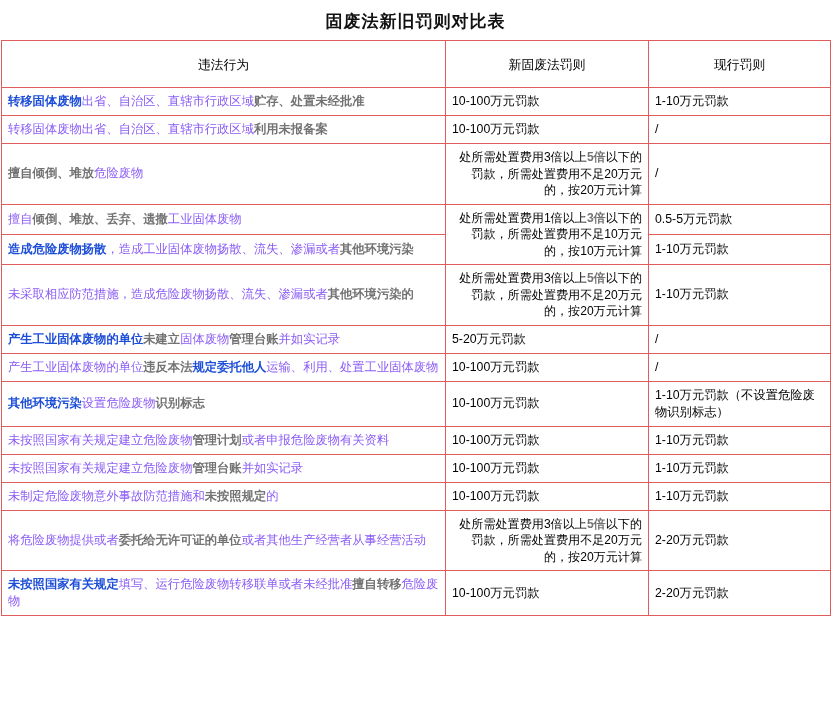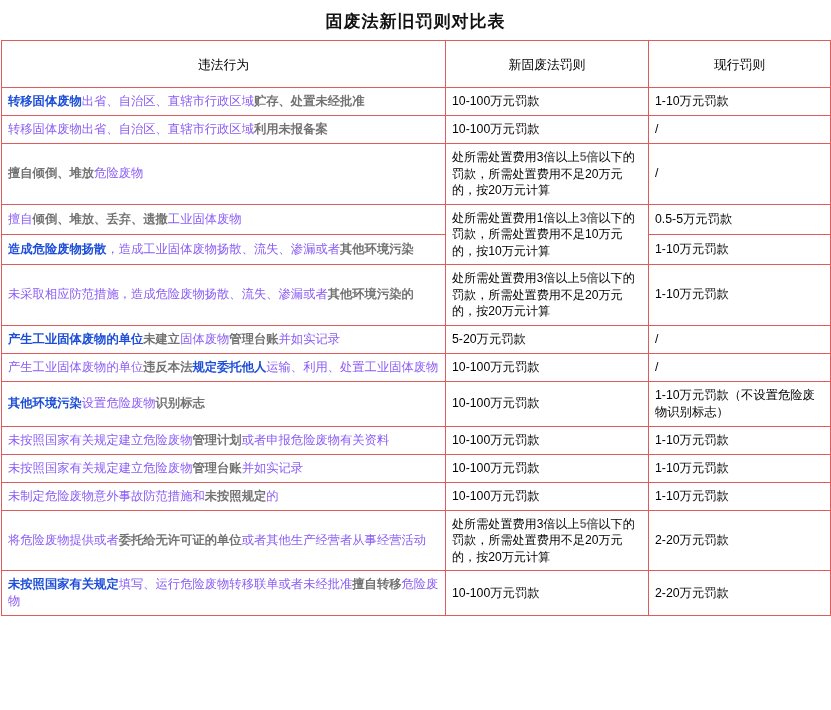--- a/index.html
+++ b/index.html
@@ -49,21 +49,21 @@
   }
   col.c1 { width: 444px; }
   col.c2 { width: 203px; }
   col.c3 { width: 182px; }
   td.act {
     text-align: left;
   }
   td.newp, td.oldp {
   }
   td.newp.just {
-    text-align: left;
+    text-align: right;
     line-height: 16.5px;
     font-size: 12.1px;
   }
   .r { color: #737373; font-weight: bold; }
   .b { color: #1d4ed8; font-weight: bold; }
   .blk { color: #8b5cf6; }
   .slash { font-size: 13px; }
 </style>
 </head>
 <body>

